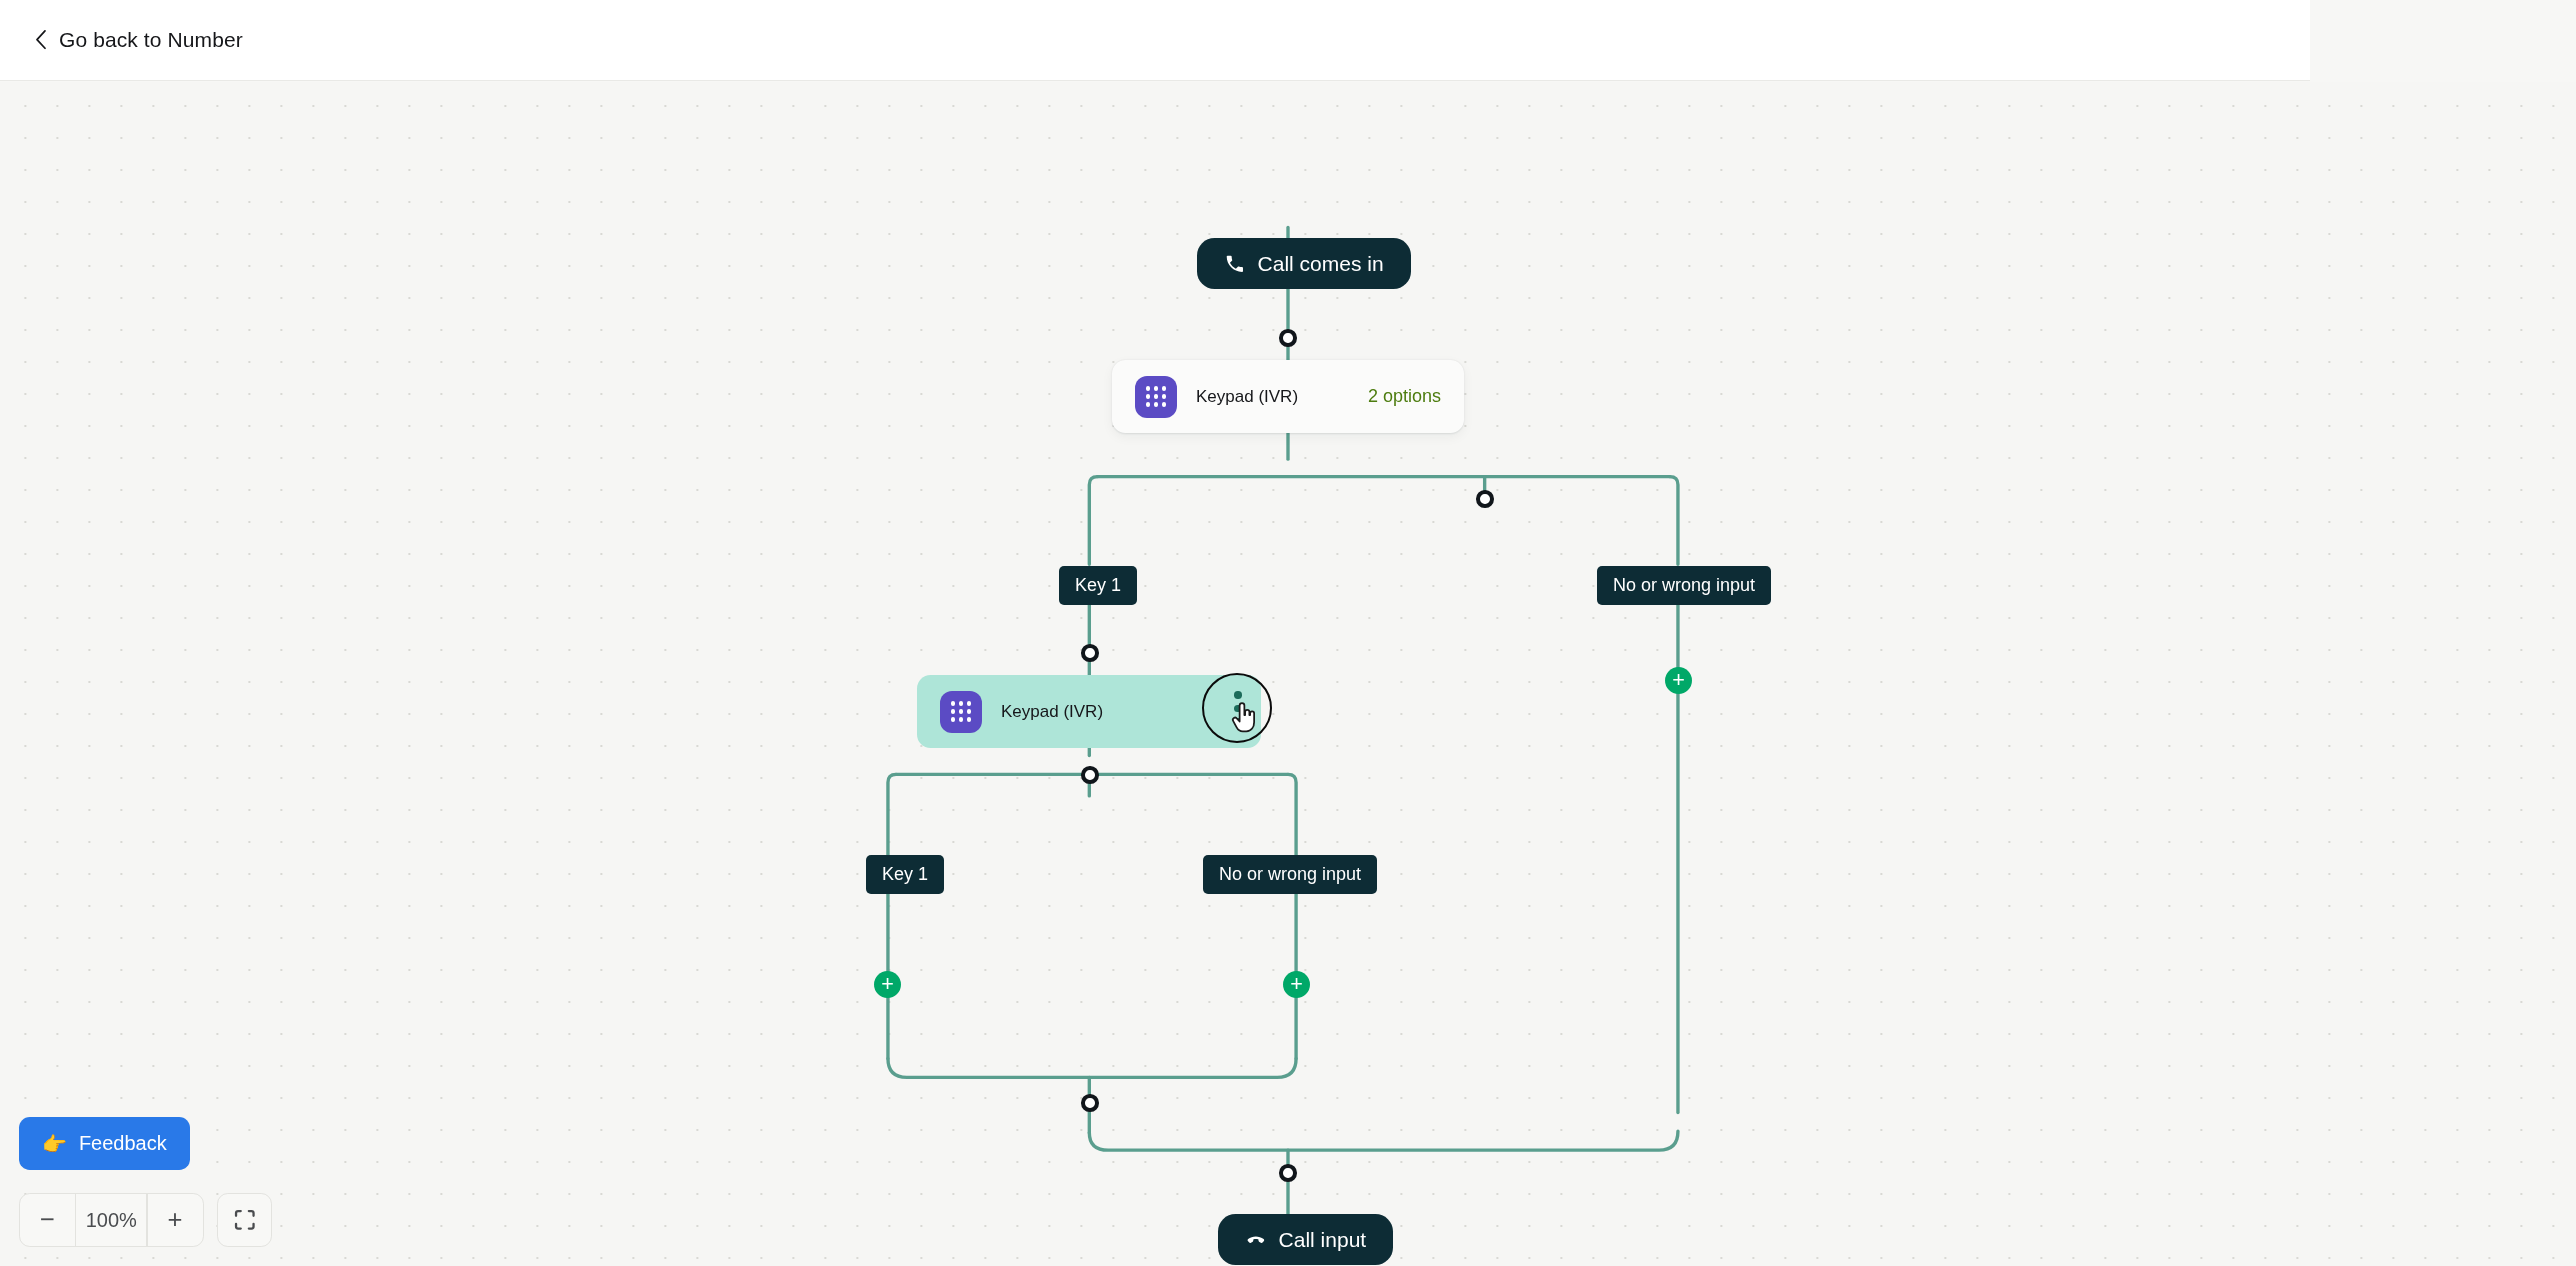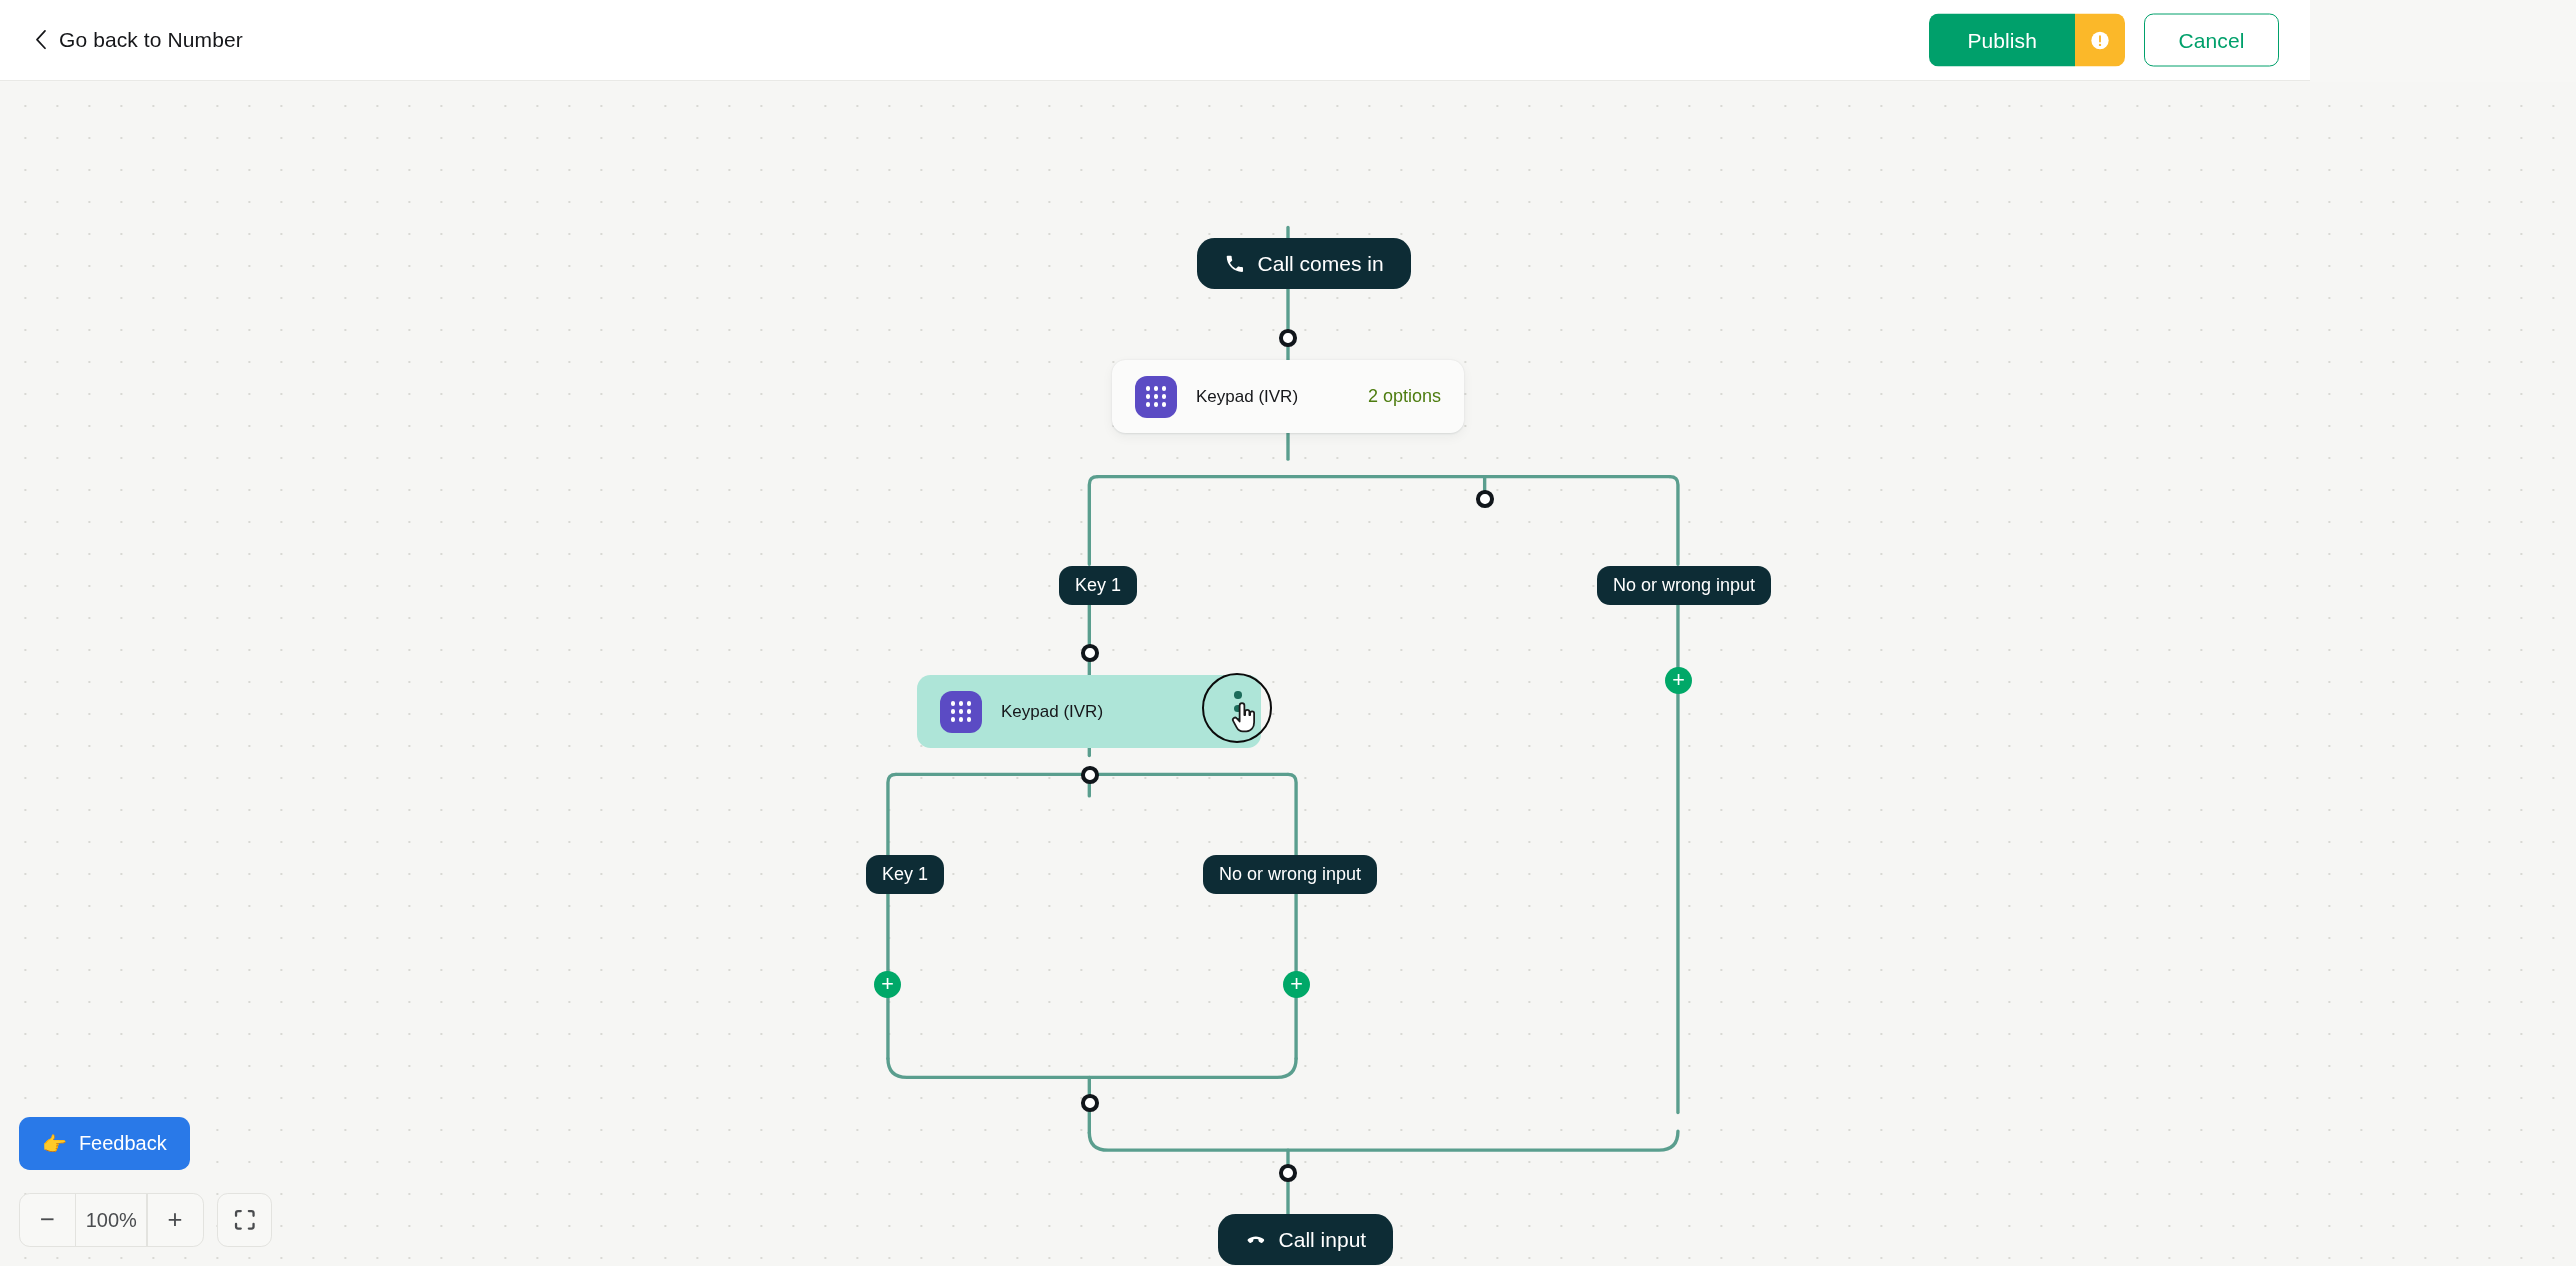--- a/index.html
+++ b/index.html
@@ -135,21 +135,21 @@
     height: 51px;
     font-size: 21px;
     white-space: nowrap;
     cursor: pointer;
   }
   .pill svg { width: 21.6px; height: 21.6px; display: block; }
 
   .label-pill {
     background: #0d2c35;
     color: #ffffff;
-    border-radius: 13px;
+    border-radius: 5px;
     height: 39px;
     display: flex;
     align-items: center;
     padding: 0 16px;
     font-size: 18px;
     white-space: nowrap;
   }
 
   .card {
     background: #fbfbfa;
@@ -345,35 +345,20 @@
 
   <button class="back-btn">
     <span>
       <svg class="back-chevron" viewBox="0 0 18 30" fill="none">
         <path d="M15 2 L3 15 L15 28" stroke="#16171a" stroke-width="2.6" stroke-linecap="round" stroke-linejoin="round"></path>
       </svg>
     </span>
     <span class="back-label">Go back to Number</span>
   </button>
 
-  <div class="header-right">
-    <div class="publish-group">
-      <button class="publish-btn">Publish</button>
-      <div class="publish-warn">
-        <span>
-          <svg class="warn-icon" viewBox="0 0 36 36" fill="none">
-            <circle cx="18" cy="18" r="13" fill="#ffffff"></circle>
-            <rect x="16.6" y="10" width="2.8" height="11" rx="1.4" fill="#fbb829"></rect>
-            <circle cx="18" cy="24.6" r="1.8" fill="#fbb829"></circle>
-          </svg>
-        </span>
-      </div>
-    </div>
-    <button class="cancel-btn">Cancel</button>
-  </div>
 </div>
 
 <div class="canvas">
   <div class="flow-layer">
 
     <svg class="edges" viewBox="0 0 3824 1758" fill="none">
       <g stroke="#5a9e8e" stroke-width="5" fill="none" stroke-linecap="round">
 
         <path d="M1912 216 L1912 412"></path>
 

